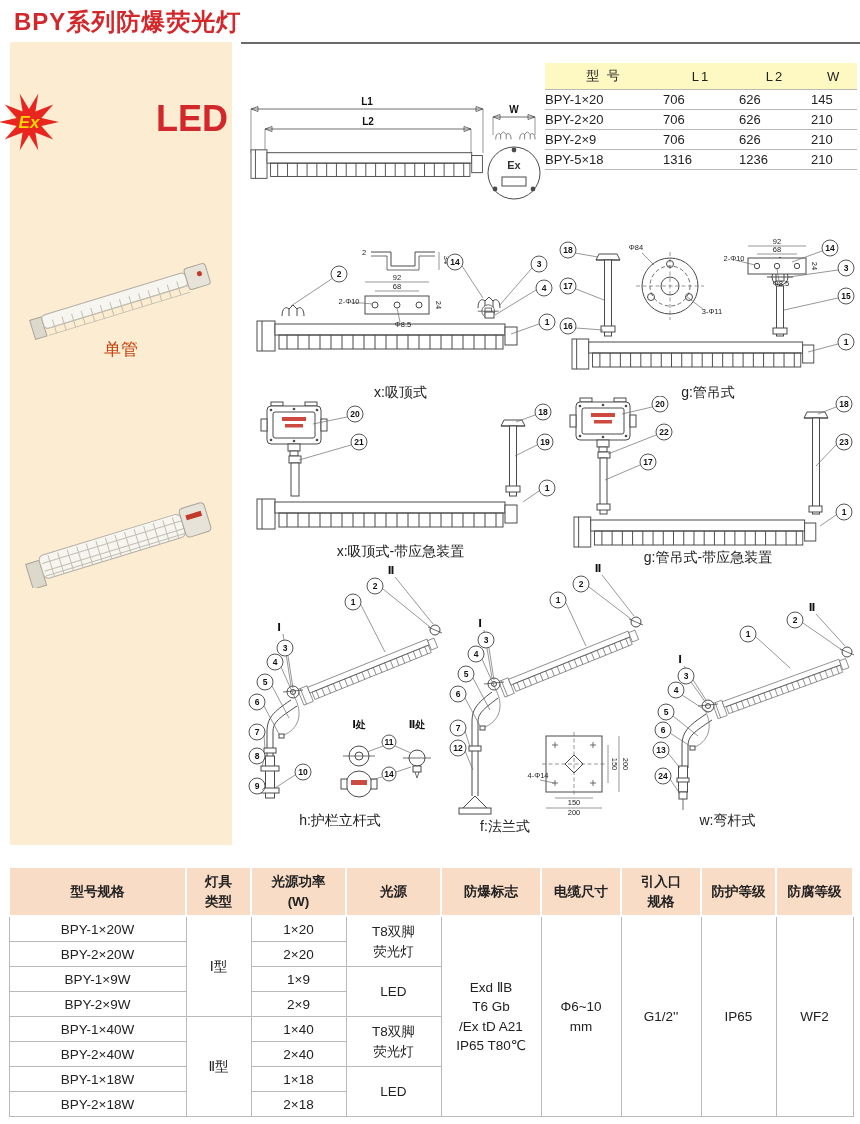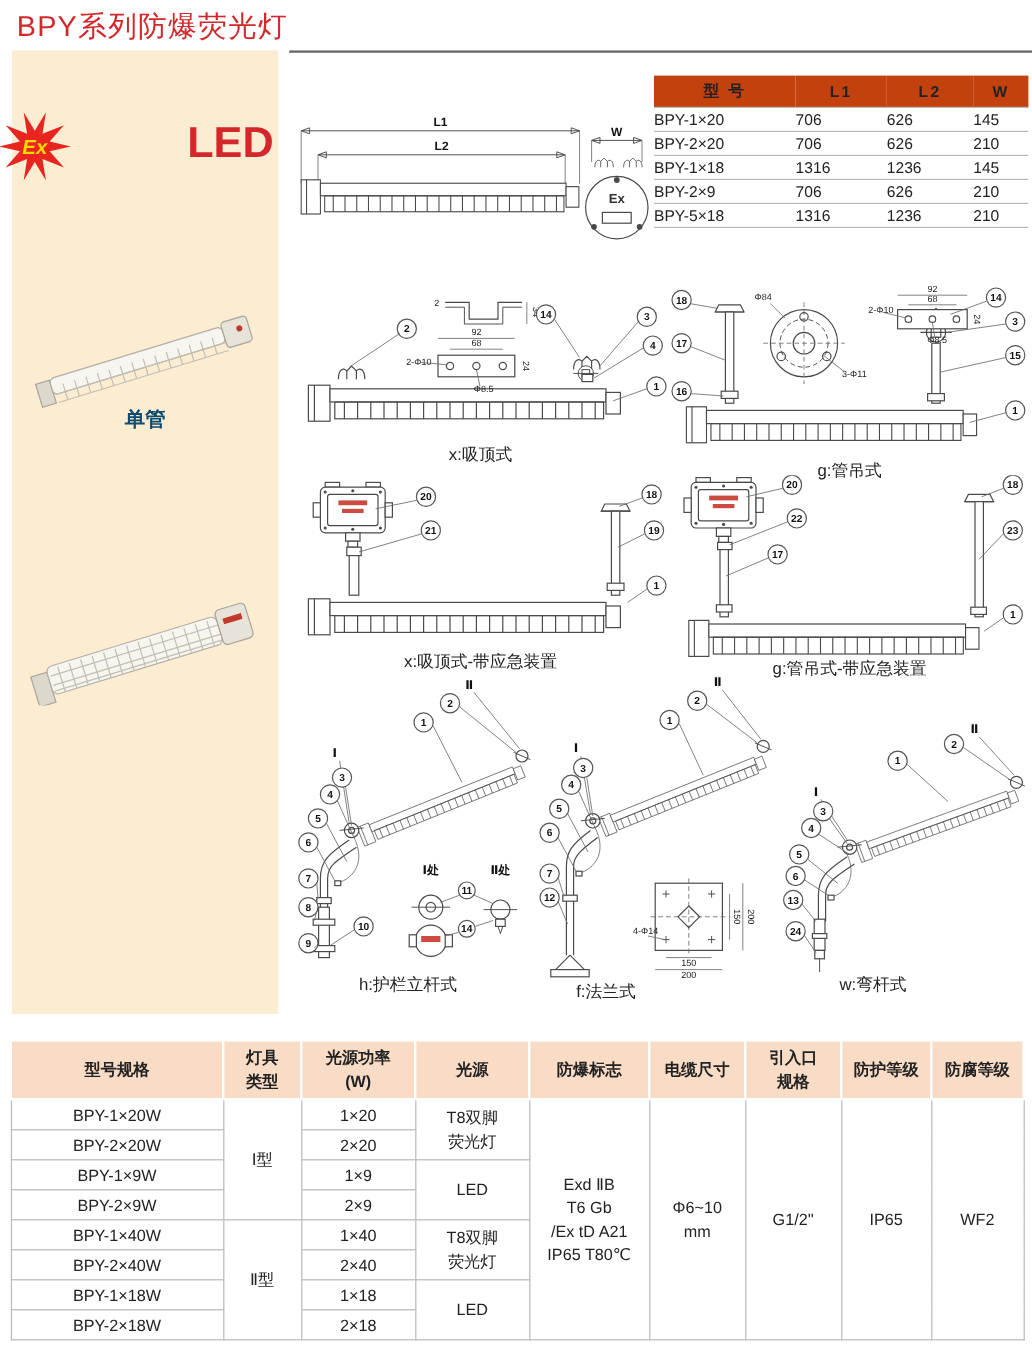--- a/index.html
+++ b/index.html
@@ -1,27 +1,27 @@
 <!DOCTYPE html>
 <html><head>
 <meta charset="utf-8">
 <style>
   html,body{margin:0;padding:0;background:#fff}
   .page{position:relative;width:860px;height:1124px;background:#fff;overflow:hidden;
         font-family:"Liberation Sans","DejaVu Sans",sans-serif;color:#222}
-  .title{position:absolute;left:14px;top:6px;font-size:24px;font-weight:normal;color:#d3282b;letter-spacing:1px}
+  .title{position:absolute;left:14px;top:6px;font-size:24px;font-weight:bold;color:#d3282b;letter-spacing:1px}
   .rule{position:absolute;left:241px;top:42px;width:619px;height:2px;background:#6a6a6a}
   .panel{position:absolute;left:10px;top:42px;width:222px;height:803px;background:#fcecd2}
   .led{position:absolute;left:146px;top:56px;font-size:36px;font-weight:bold;color:#d3282b}
   .star{position:absolute;left:-14px;top:44px}
-  .plabel{position:absolute;width:222px;text-align:center;color:#0c4a6e;font-weight:bold;font-size:17px}
+  .plabel{position:absolute;width:222px;text-align:center;color:#c2410c;font-weight:normal;font-size:17px}
   .prodsvg{position:absolute}
   
   .dimtab{position:absolute;left:545px;top:63px;border-collapse:collapse;font-size:13px;table-layout:fixed}
-  .dimtab th{background:#c2410c;font-weight:bold;padding:4px 16px;border-bottom:1px solid #b9b9b9;letter-spacing:2px}
+  .dimtab th{background:#fef9c3;font-weight:normal;padding:4px 16px;border-bottom:1px solid #b9b9b9;letter-spacing:2px}
   .dimtab td{border-bottom:1px solid #b9b9b9;padding:1px 0;height:17px}
   
   .diag{position:absolute}
   .cap{position:absolute;font-size:14px;color:#222;text-align:center}
   .ln{fill:none;stroke:#4a4a4a;stroke-width:1}
   .fl{fill:#fff;stroke:#4a4a4a;stroke-width:1}
   .thin{stroke-width:0.8}
   .dsh{stroke-dasharray:4 2.5}
   .ld{stroke:#6a6a6a;stroke-width:0.7;fill:none}
   .co circle{fill:#fff;stroke:#555;stroke-width:1}
@@ -144,26 +144,20 @@
           <td>BPY-1×20</td>
           <td>706</td>
           <td>626</td>
           <td>145</td>
         </tr>
       <tr>
           <td>BPY-2×20</td>
           <td>706</td>
           <td>626</td>
           <td>210</td>
-        </tr>
-      <tr>
-          <td>BPY-1×18</td>
-          <td>1316</td>
-          <td>1236</td>
-          <td>145</td>
         </tr>
       <tr>
           <td>BPY-2×9</td>
           <td>706</td>
           <td>626</td>
           <td>210</td>
         </tr>
       <tr>
           <td>BPY-5×18</td>
           <td>1316</td>
@@ -249,21 +243,21 @@
         <circle r="8"></circle>
         <text y="3">4</text>
       </g>
     <line class="ld" x1="293" y1="50" x2="252" y2="75"></line>
     <g class="co" transform="translate(304,82)">
         <circle r="8"></circle>
         <text y="3">1</text>
       </g>
     <line class="ld" x1="296" y1="84" x2="268" y2="94"></line>
   </svg>
-  <div class="cap" style="left:243px;width:315px;top:370px">x:吸顶式</div>
+  <div class="cap" style="left:243px;width:315px;top:384px">x:吸顶式</div>
 
   <svg class="diag" style="left:558px;top:238px" width="300" height="148" viewBox="0 0 300 148">
     <use href="#lampF" transform="translate(14,98) scale(0.93 1)"></use>
     <use href="#cupS" transform="translate(38,14)"></use>
     <rect class="fl" x="46.5" y="22" width="7" height="76"></rect>
     <rect class="fl" x="43" y="88" width="14" height="6"></rect>
     <use href="#hookS" transform="translate(210,18)"></use>
     <use href="#valveS" transform="translate(213,30)"></use>
     <rect class="fl" x="218.5" y="48" width="7" height="50"></rect>
     <rect class="fl" x="215" y="90" width="14" height="6"></rect>

